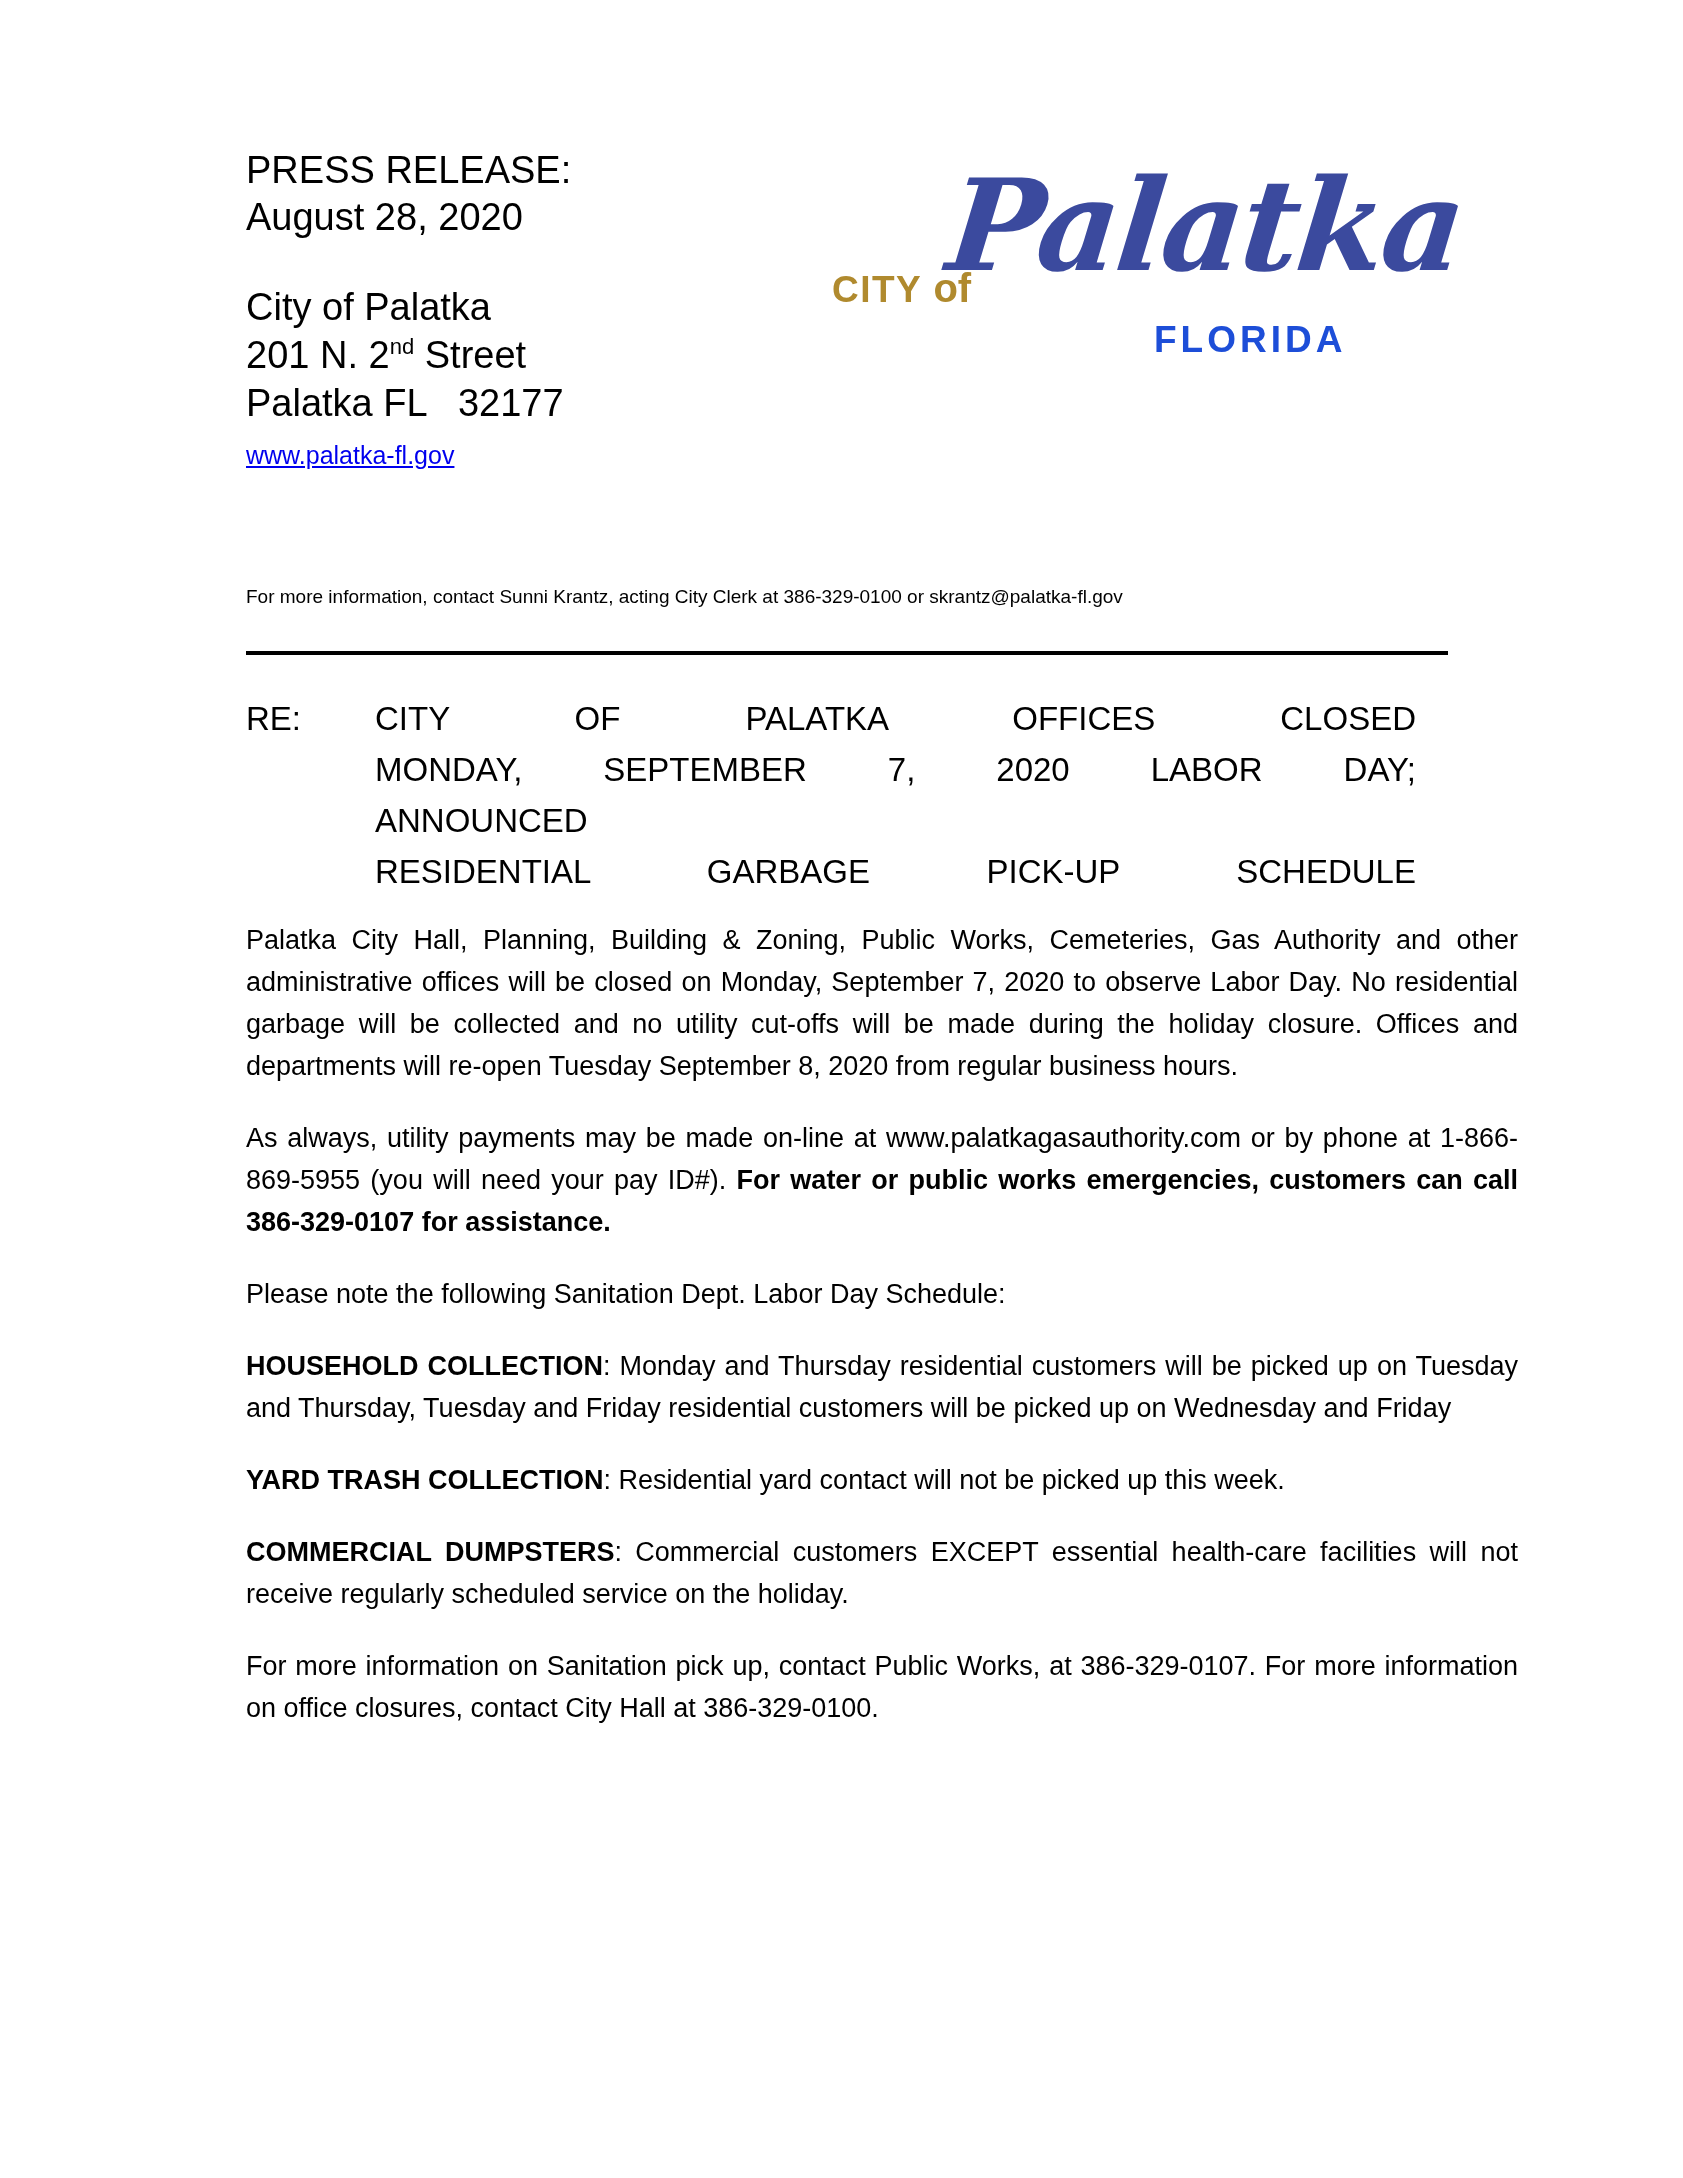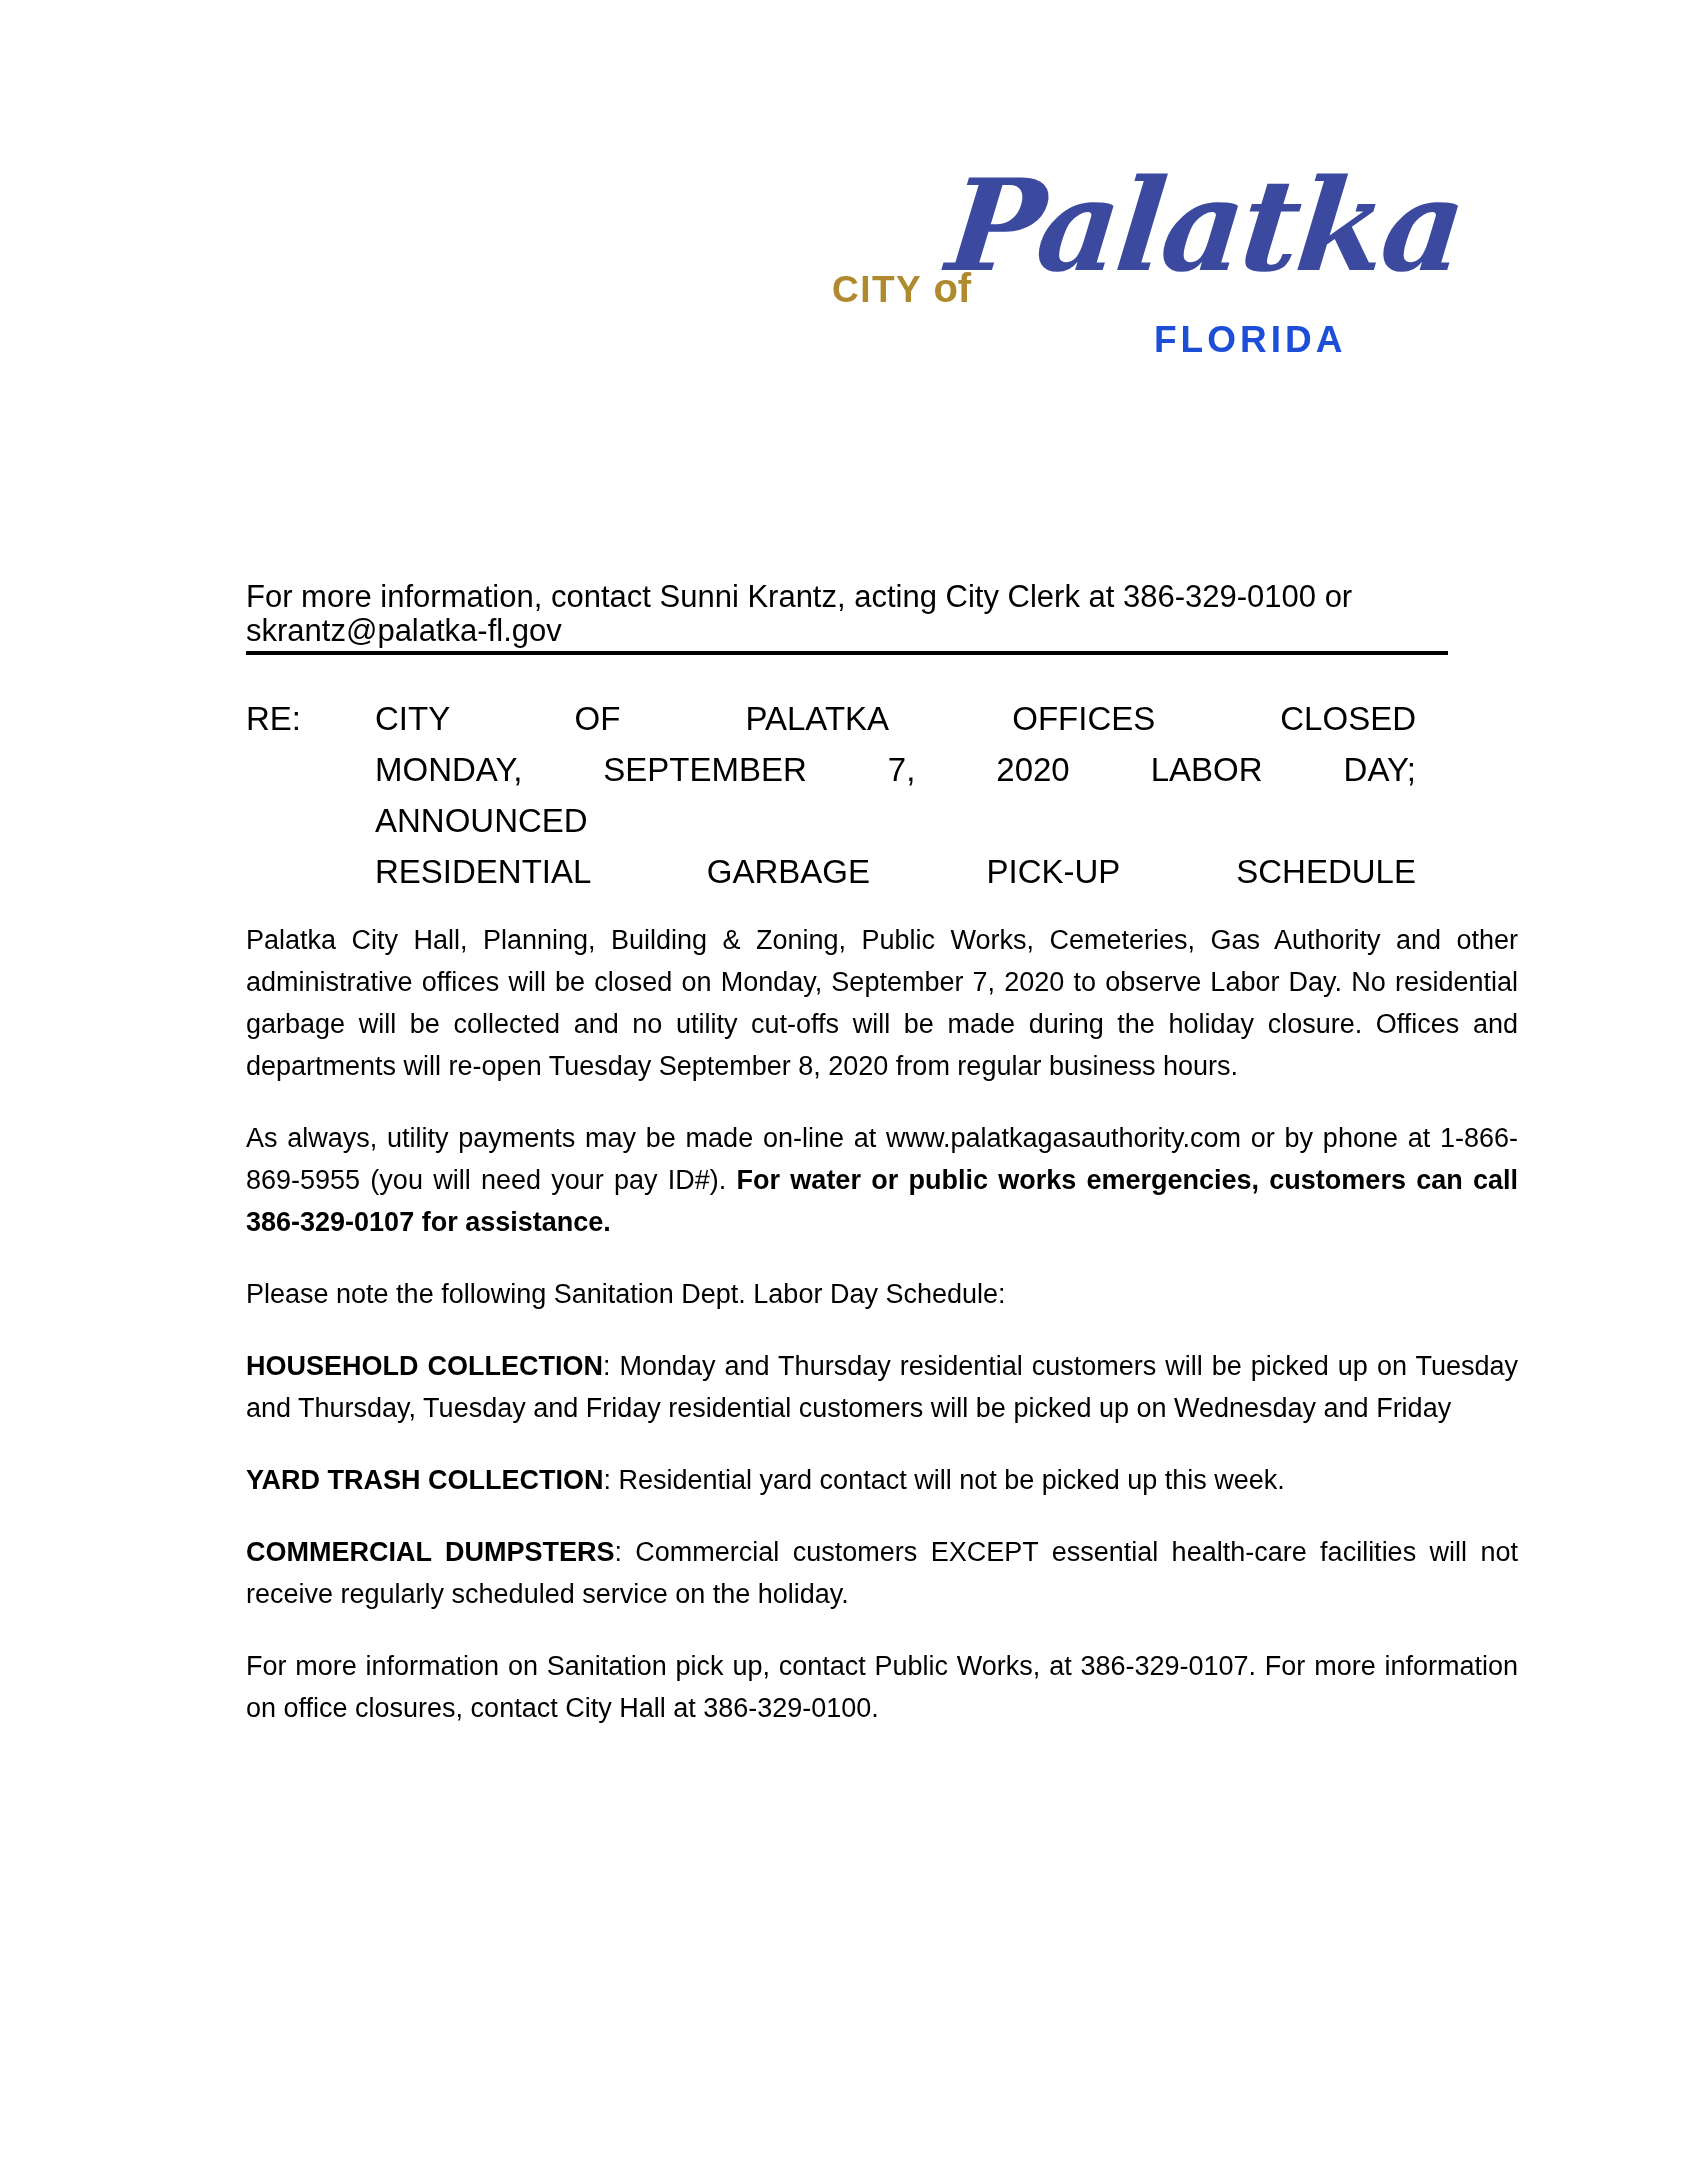--- a/index.html
+++ b/index.html
@@ -60,21 +60,21 @@
     color: #0000EE;
     text-decoration: underline;
     cursor: pointer;
   }
 
   .contact-block {
     position: absolute;
     left: 246px;
     top: 580px;
     width: 1208px;
-    font-size: 31px;
+    font-size: 19px;
     line-height: 34px;
   }
 
   
   .logo {
     position: absolute;
     left: 820px;
     top: 149px;
     width: 594px;
     height: 248px;
@@ -175,20 +175,31 @@
   }
   .body-block p:last-child { margin-bottom: 0; }
   .body-block .nojust { text-align: left; }
   b, .b { font-weight: bold; }
 </style>
 </head>
 <body>
 
 <div class="page">
 
+  <div class="header-block">
+    <div class="press-title">PRESS RELEASE:
+August 28, 2020</div>
+
+    <div class="address-block">
+      <div class="address-line">City of Palatka</div>
+      <div class="address-line"><span>201 N. 2</span><span class="sup-ord">nd</span><span> Street</span></div>
+      <div class="address-line">Palatka FL   32177</div>
+      <a class="site-link" href="#">www.palatka-fl.gov</a>
+    </div>
+  </div>
 
   <div class="logo">
     <div class="logo-city"><span>CITY</span> <span class="of">of</span></div>
     <div class="logo-script">Palatka</div>
     <div class="logo-florida">FLORIDA</div>
   </div>
 
   <div class="contact-block">For more information, contact Sunni Krantz, acting City Clerk at 386-329-0100 or skrantz@palatka-fl.gov</div>
 
   <div class="divider"></div>

